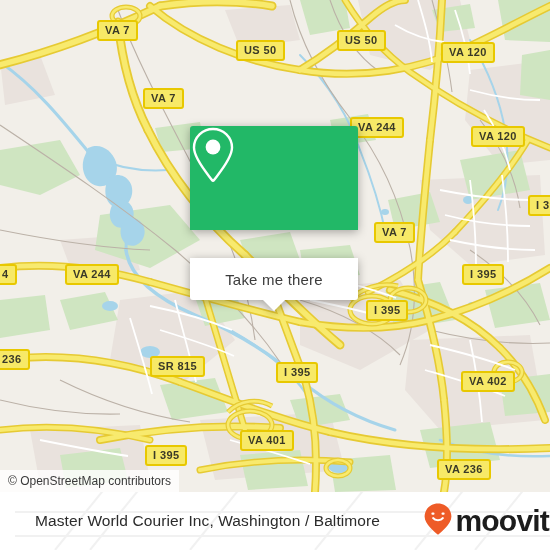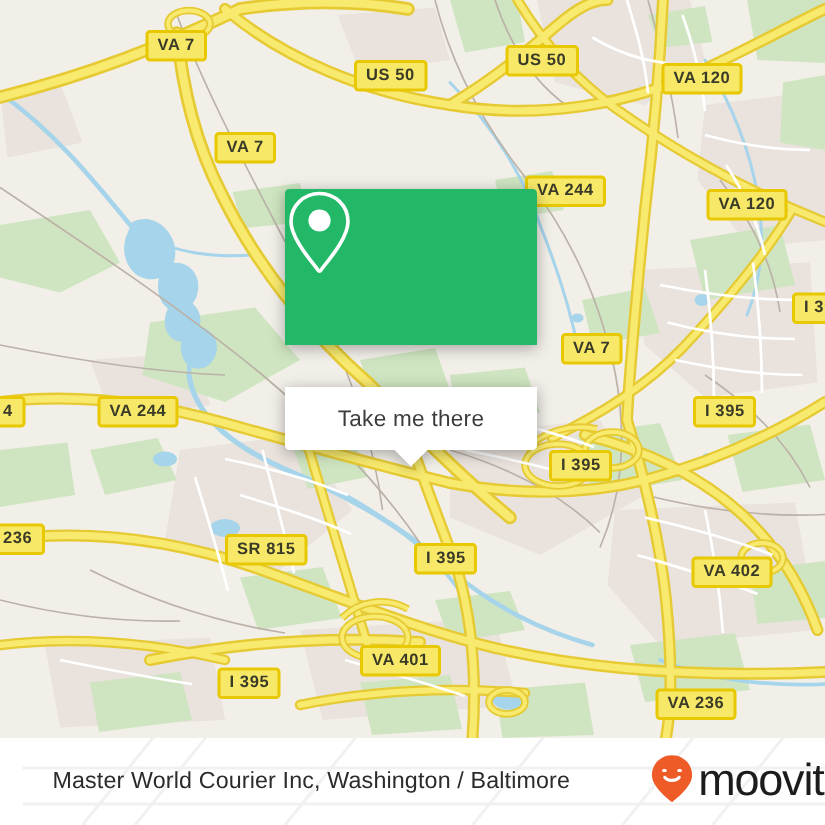--- a/index.html
+++ b/index.html
@@ -78,21 +78,21 @@
   }
   #footer-watermark{
     position:absolute;left:0;top:0;width:550px;height:58px;pointer-events:none;
   }
   #footer-title{
     position:relative;
     color:#2b2b2b;font-size:15.5px;letter-spacing:.1px;white-space:nowrap;
   }
   #brand{position:relative;display:flex;align-items:center;gap:2px;}
   #brand-word{
-    color:#1c1c1c;font-size:30px;font-weight:normal;letter-spacing:-0.8px;
+    color:#1c1c1c;font-size:30px;font-weight:bold;letter-spacing:-0.8px;
     line-height:30px;
     text-align:center;
   }
 </style>
 </head>
 <body>
 
 <div id="app">
 
   <div id="map">
@@ -329,20 +329,21 @@
             <circle cx="23" cy="21" r="7.4" fill="#ffffff"></circle>
           </svg>
         </span>
       </div>
       <div id="popup-foot">
         <span id="popup-label">Take me there</span>
         <div id="popup-tail"></div>
       </div>
     </div>
 
+    <div id="attribution">© OpenStreetMap contributors</div>
   </div>
 
   <div id="footer">
 
     <svg id="footer-watermark" viewBox="0 0 550 58">
       <g stroke="#f1f1f1" fill="none" stroke-width="2">
         <path d="M40 58 L95 -10"></path>
         <path d="M75 58 L130 -10"></path>
         <path d="M175 58 L230 -10"></path>
         <path d="M300 58 L355 -10"></path>

